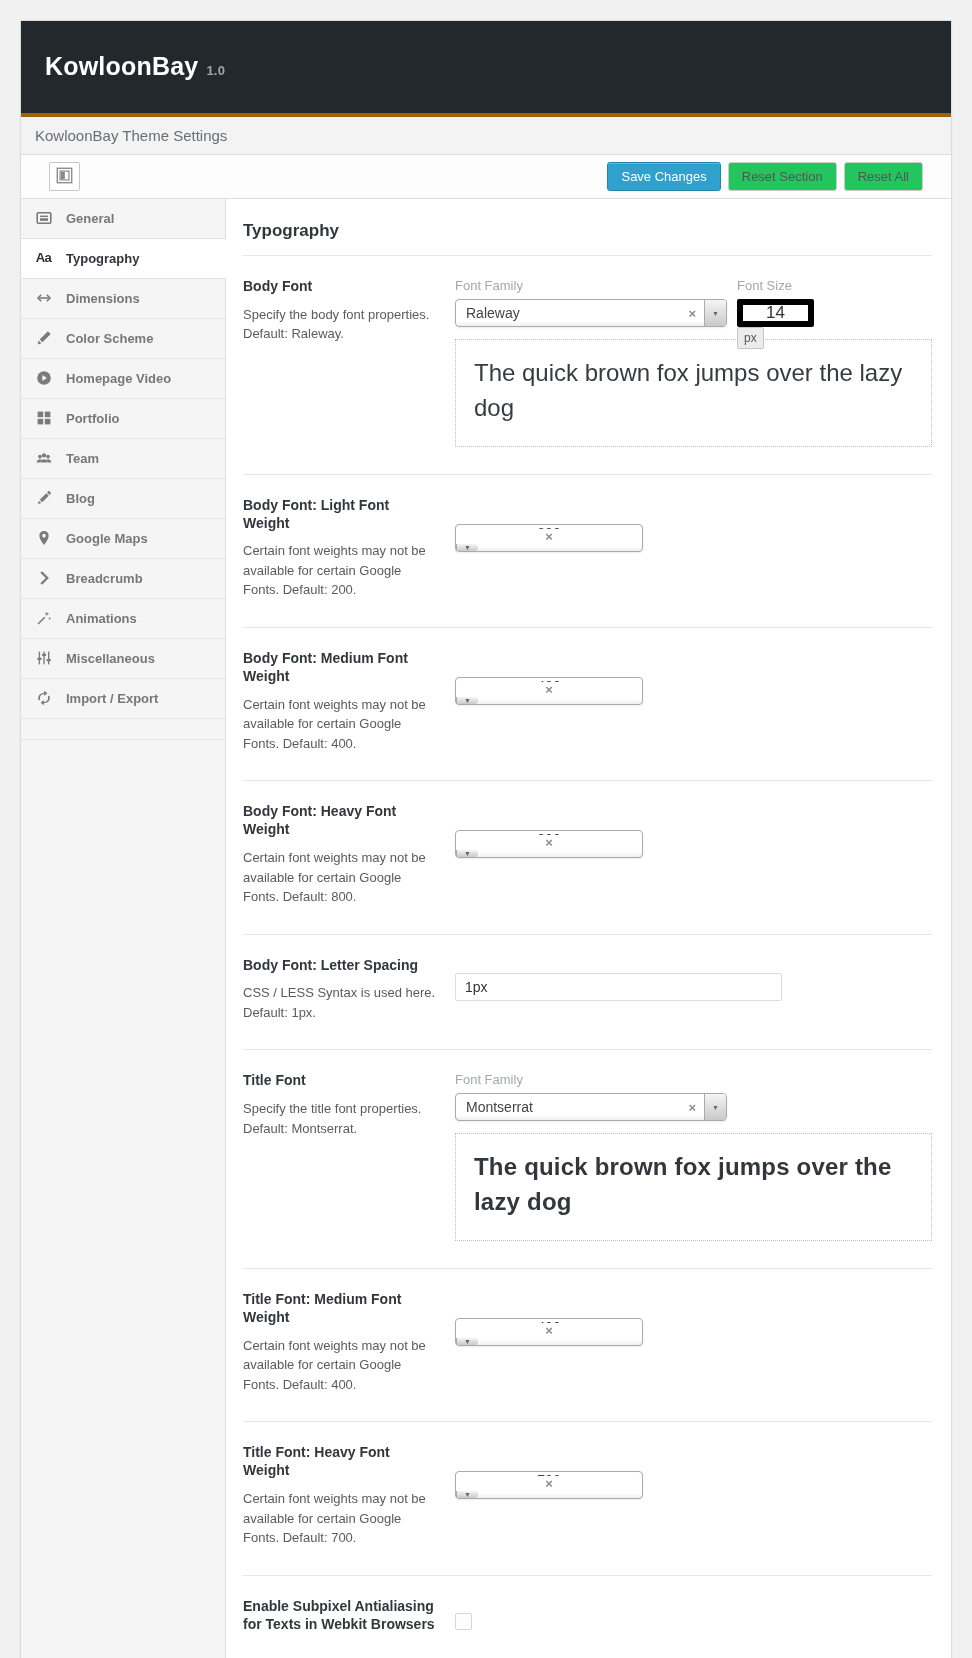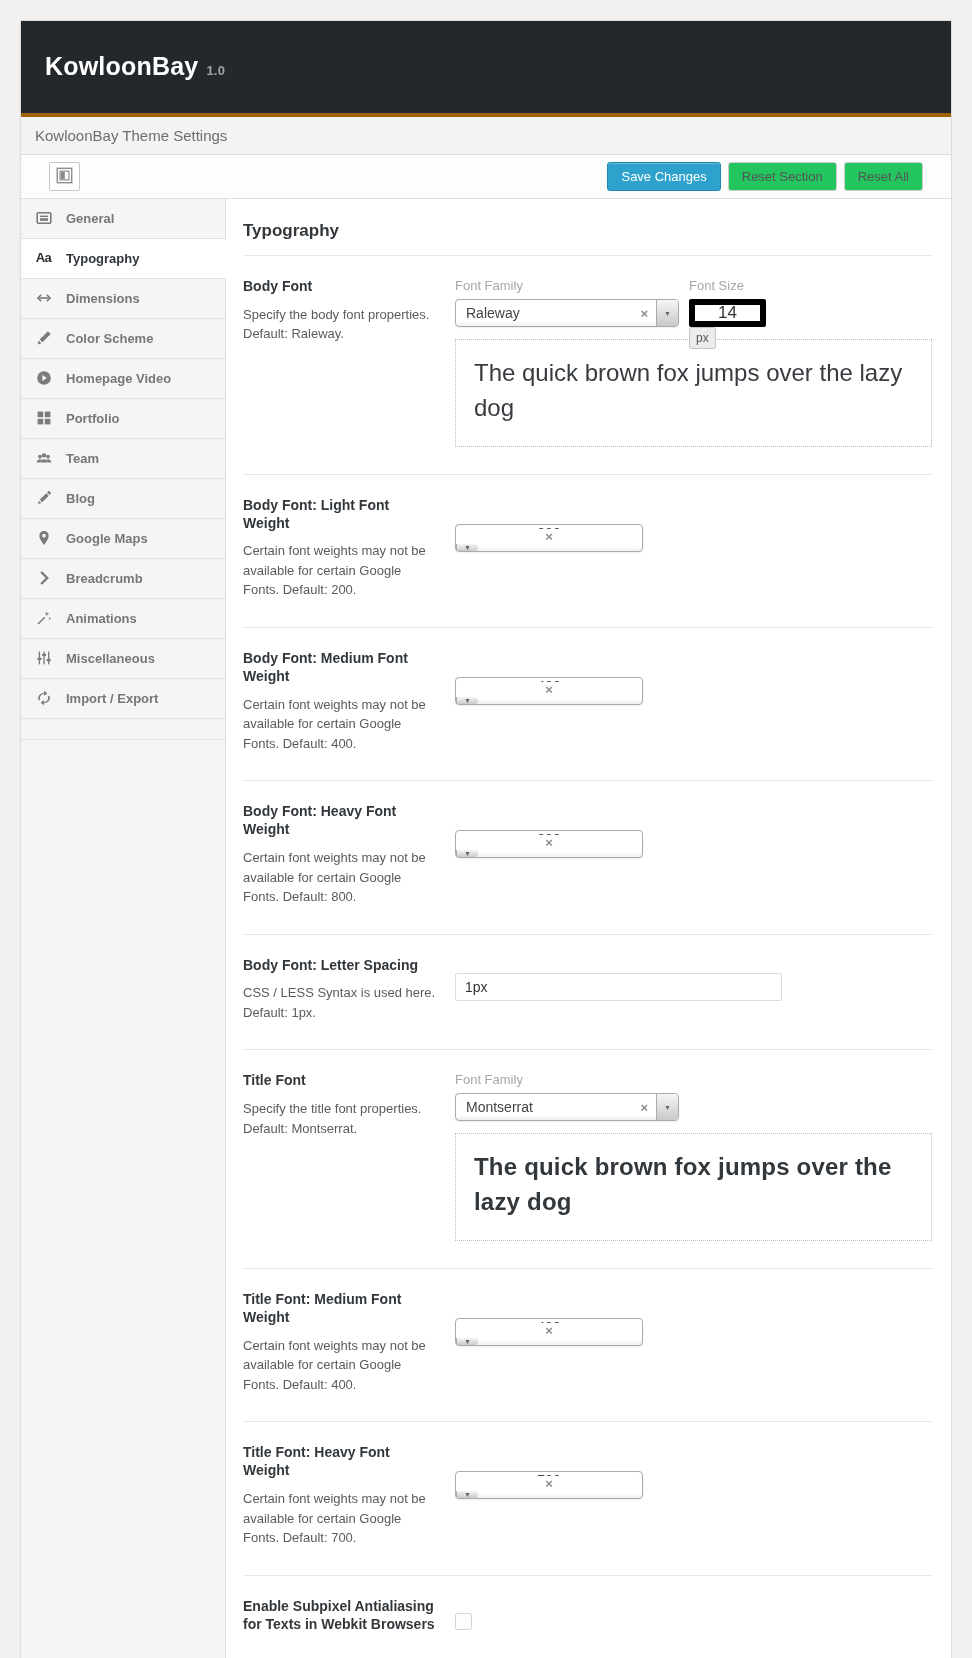--- a/index.html
+++ b/index.html
@@ -46,21 +46,21 @@
   .f-desc { font-size: 13px; color: #5b5b5b; line-height: 1.5; }
   .input-col { flex: 1; position: relative; }
   .mini-label { font-size: 13px; color: #a3a8ad; margin-bottom: 6px; }
 
   
   .sel { height: 28px; border: 1px solid #aaa; border-radius: 4px; background: linear-gradient(#ffffff 80%, #efefef); display: flex; align-items: center; box-shadow: 0 1px 2px rgba(0,0,0,.07); cursor: pointer; }
   .sel .val { flex: 1; padding: 0 10px; font-size: 14px; color: #444; white-space: nowrap; overflow: hidden; }
   .sel .clear { color: #8b8b8b; font-size: 13px; font-weight: bold; padding: 0 8px; }
   .sel .dd { width: 22px; align-self: stretch; border-left: 1px solid #aaa; border-radius: 0 3px 3px 0; background: linear-gradient(#f5f5f5, #c9c9c9); display: flex; align-items: center; justify-content: center; }
   .sel .dd .arrow { font-size: 7px; color: #666; line-height: 1; }
-  .sel.family { width: 224px; }
+  .sel.family { width: 272px; }
   .sel.weight { width: 188px; margin-top: 27px; flex-direction: column; }
 
   .picker-row { display: flex; gap: 10px; }
   .picker-col { position: relative; }
   .size-input { width: 77px; height: 28px; border: 6px solid #000000; border-radius: 2px; text-align: center; font-size: 17px; color: #333; font-family: "Liberation Sans", sans-serif; }
   .unit-badge { position: absolute; left: 0; top: 49px; z-index: 3; background: #ececec; border: 1px solid #c6c6c6; border-radius: 2px; font-size: 12px; color: #555; padding: 3px 6px; cursor: pointer; }
 
   .preview { margin-top: 12px; border: 1px dotted #bdbdbd; background: #fff; padding: 16px 18px 20px; font-size: 24px; color: #383c40; line-height: 1.45; max-width: 479px; }
   .preview.title-style { font-weight: bold; color: #32373c; letter-spacing: .2px; }
 

